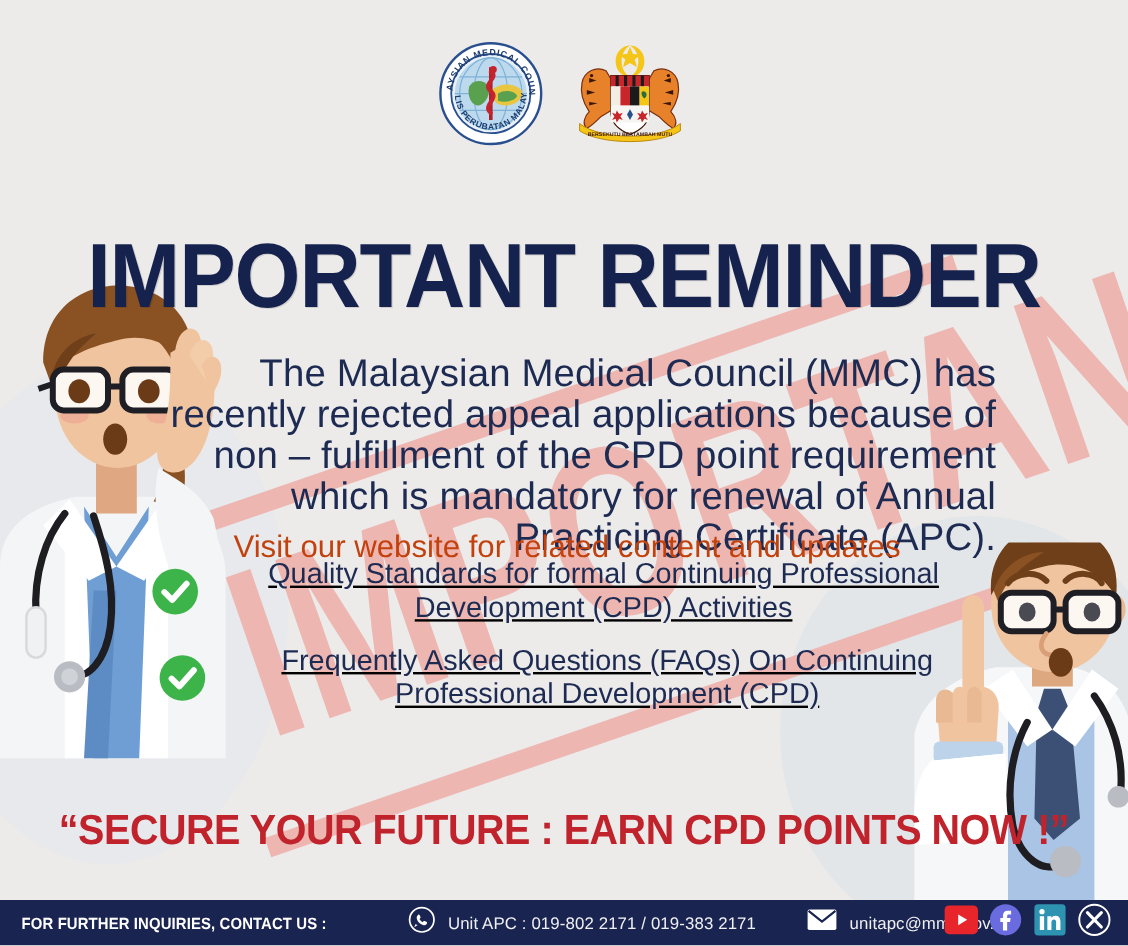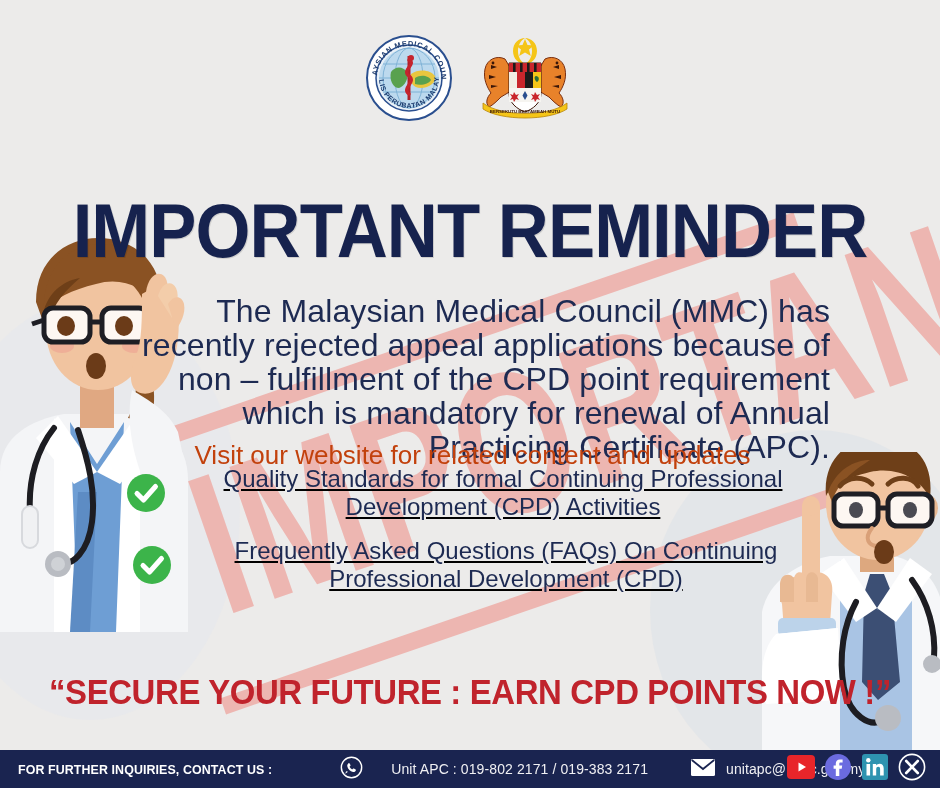--- a/index.html
+++ b/index.html
@@ -95,21 +95,21 @@
     position:absolute;left:0;bottom:0;width:940px;height:38px;
     background:#1a2450;display:flex;align-items:center;text-align:right;
   }
   #footer .f-label{
     color:#ffffff;font-weight:bold;font-size:13.5px;letter-spacing:.1px;
     margin-left:18px;transform:scaleX(.92);transform-origin:left center;
     white-space:nowrap;
   }
   #footer .f-item{display:flex;align-items:center;white-space:nowrap;}
   #footer .f-item .f-txt{color:#f0f0f3;font-size:14px;margin-left:10px;letter-spacing:.1px;}
-  #phone-item{margin-left:46px;gap:18px;}
+  #phone-item{margin-left:46px;}
   #mail-item{margin-left:42px;}
   #socials{position:absolute;right:14px;top:50%;transform:translateY(-50%);
            display:flex;align-items:center;gap:9px;}
   .soc{display:block;}
 
   
   .illus{position:absolute;}
   #doc-left{left:-8px;top:232px;}
   #doc-right{right:-4px;top:452px;}
 </style>

